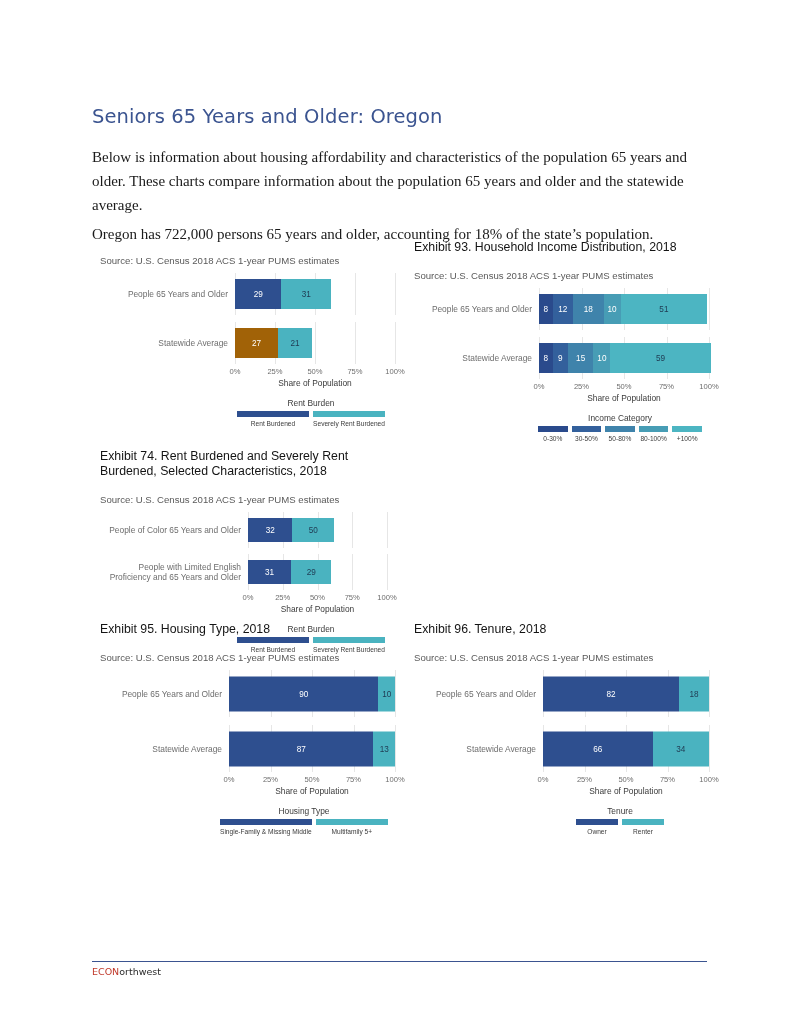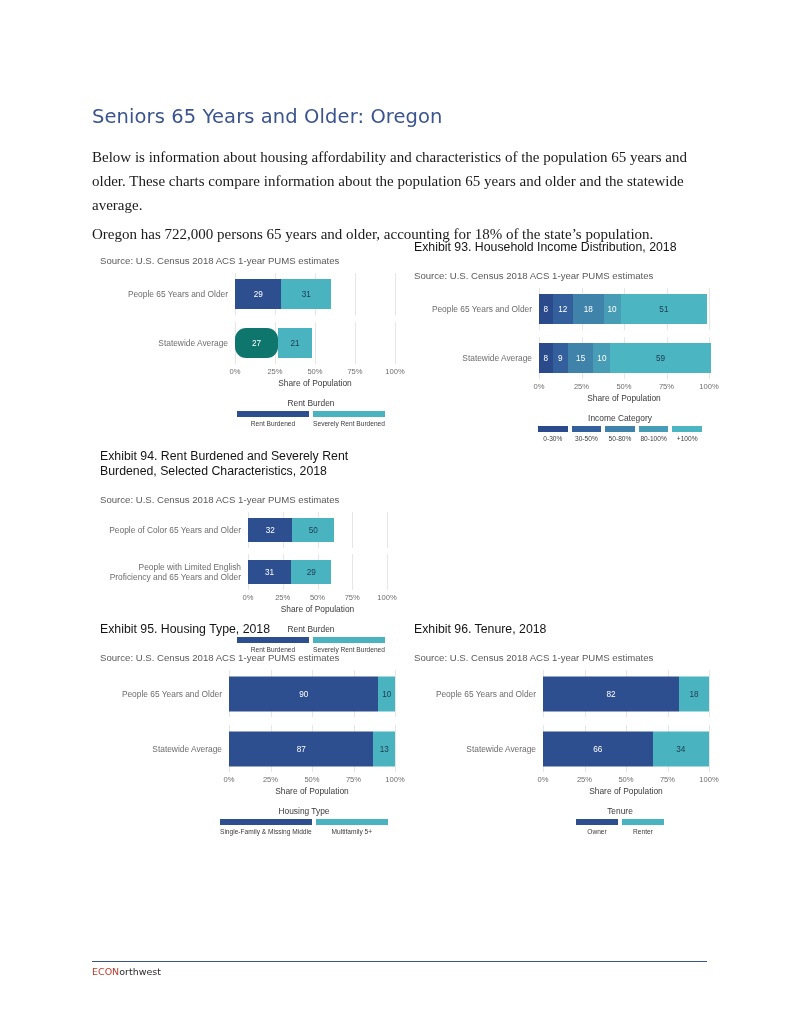--- a/index.html
+++ b/index.html
@@ -142,21 +142,21 @@
             <div class="cat-label" style="width: 135px;">Statewide Average</div>
             <div class="bar-area">
               <div class="gridlines">
                 <div class="gridline" style="left: 0px;"></div>
                 <div class="gridline" style="left: 40px;"></div>
                 <div class="gridline" style="left: 80px;"></div>
                 <div class="gridline" style="left: 120px;"></div>
                 <div class="gridline" style="left: 160px;"></div>
               </div>
               <div class="bar" style="height: 30px; left: 0px;">
-                <div class="seg" style="width: 43.2px; background: #0f766e; color: rgb(255, 255, 255); border-radius: 11px;">
+                <div class="seg" style="width: 43.2px; background: #a16207; color: rgb(255, 255, 255);">
                   <span>27</span>
                 </div>
                 <div class="seg" style="width: 33.6px; background: rgb(74, 179, 192); color: rgb(31, 58, 82);">
                   <span>21</span>
                 </div>
               </div>
             </div>
           </div>
         </div>
         <div class="axis" style="height: 11px; margin-left: 135px; margin-top: 3px; width: 160px;">
@@ -275,21 +275,21 @@
             </div>
             <div class="legend-col" style="flex: 1 1 0px; padding: 0px 2px; box-sizing: border-box;">
               <div class="swatch" style="background: rgb(76, 181, 194);"></div>
               <div class="legend-lbl">+100%</div>
             </div>
           </div>
         </div>
       </div>
     </div>
   <div id="exhibit-94" class="exhibit" style="left: 100px; top: 449px; width: 298px;">
-      <div class="ex-title" style="width: 290px;">Exhibit 94. Rent Burdened and Severely Rent Burdened, Selected Characteristics, 2018</div>
+      <div class="ex-title" style="width: 290px;">Exhibit 74. Rent Burdened and Severely Rent Burdened, Selected Characteristics, 2018</div>
       <div class="ex-source">Source: U.S. Census 2018 ACS 1-year PUMS estimates</div>
       <div class="chart">
         <div class="plot-rows">
           <div class="row" style="height: 36px;">
             <div class="cat-label" style="width: 148px;">People of Color 65 Years and Older</div>
             <div class="bar-area">
               <div class="gridlines">
                 <div class="gridline" style="left: 0px;"></div>
                 <div class="gridline" style="left: 34.75px;"></div>
                 <div class="gridline" style="left: 69.5px;"></div>

